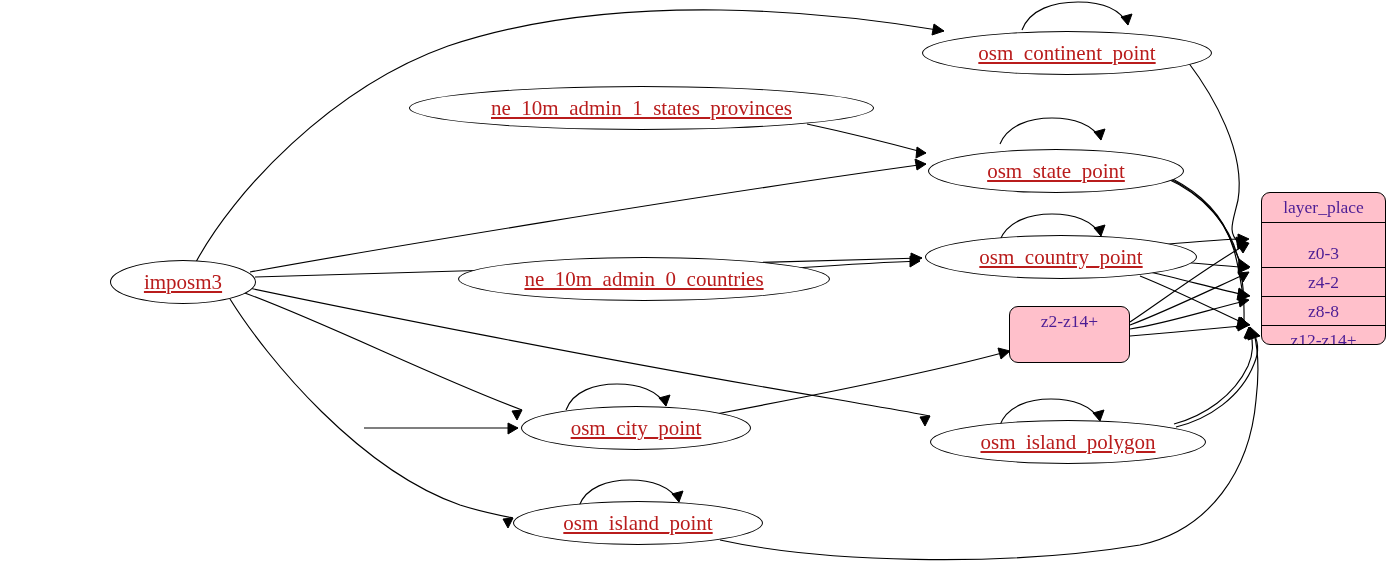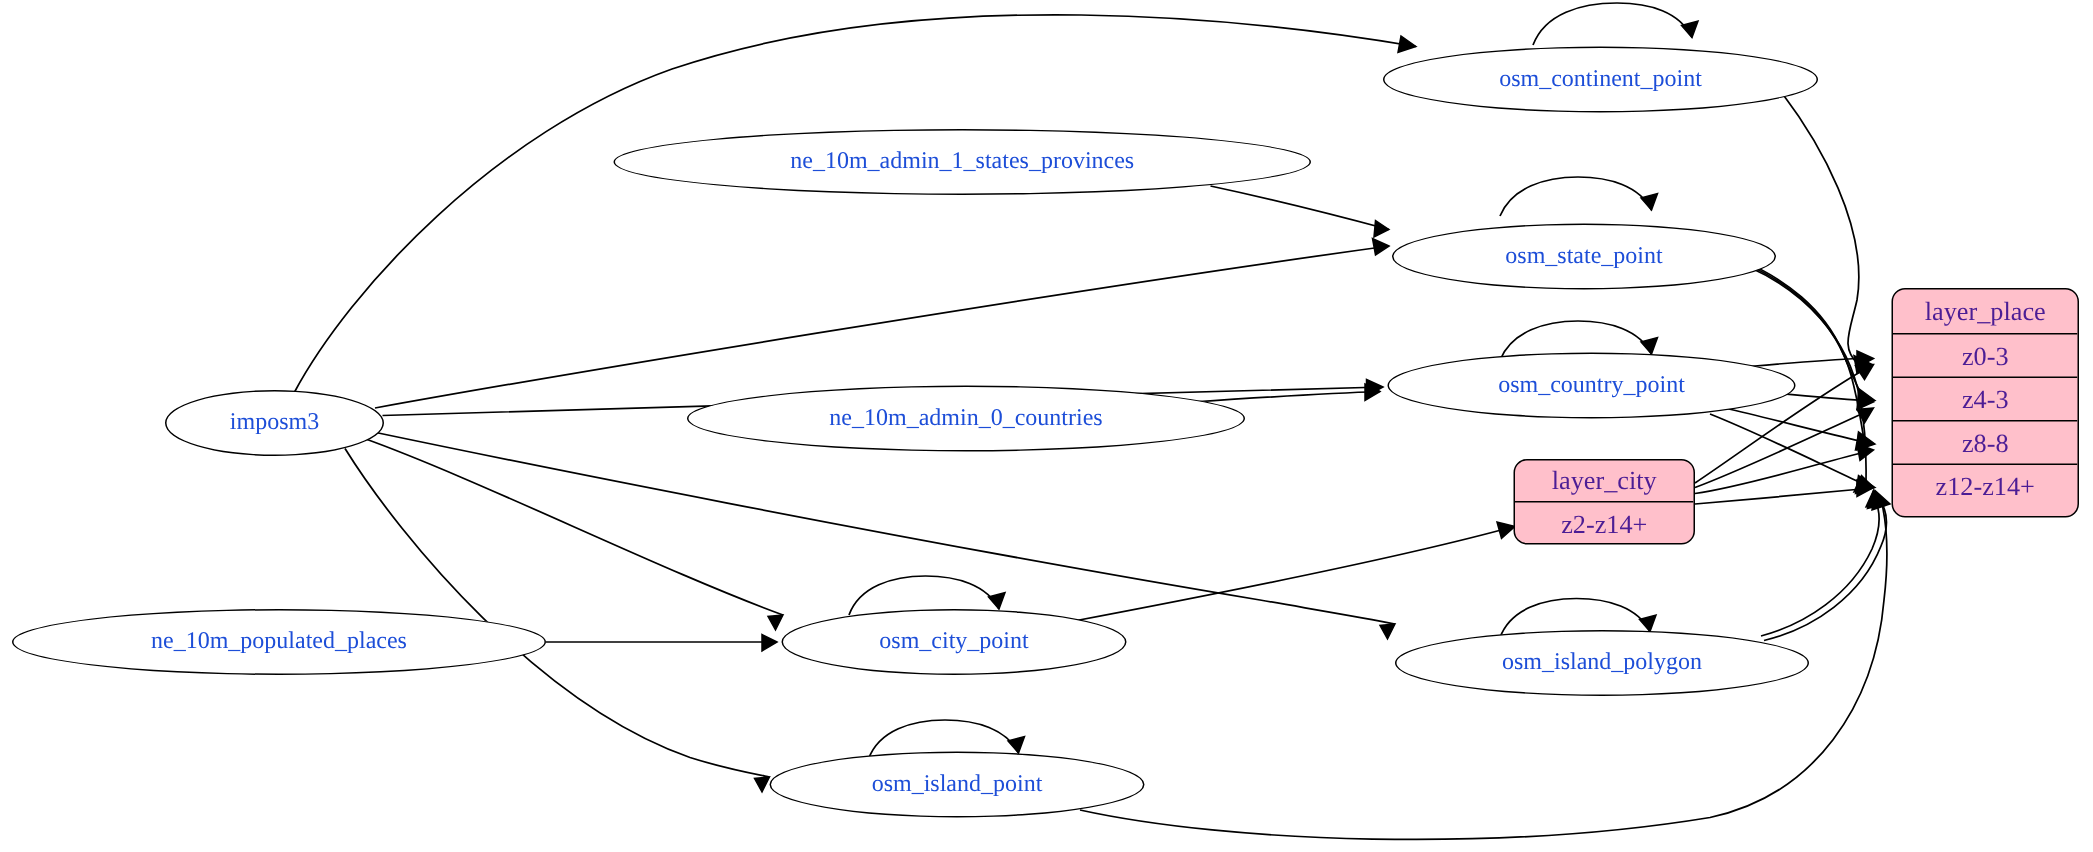--- a/index.html
+++ b/index.html
@@ -6,21 +6,21 @@
   #canvas{position:relative;width:1395px;height:568px;background:#ffffff;
           font-family:"Liberation Serif","DejaVu Serif",serif;overflow:hidden;}
   svg.edges{position:absolute;left:0;top:0;width:1395px;height:568px;}
   svg.edges path{fill:none;stroke:#000000;stroke-width:1.15;}
   svg.edges polygon{fill:#000000;stroke:#000000;stroke-width:1;}
 
   .node{position:absolute;}
   .ell{border:1.2px solid #000;border-radius:50%;background:#ffffff;
        display:flex;align-items:center;justify-content:center;
        box-sizing:border-box;}
-  .ell span{font-size:16px;color:#1d4ed8;white-space:nowrap;line-height:1;}
+  .ell span{font-size:21px;color:#b91c1c;white-space:nowrap;line-height:1;text-decoration:underline;}
 
   .rec{border:1.2px solid #000;border-radius:9px;background:#FFC0CB;
        box-sizing:border-box;overflow:hidden;}
   .rec .row{display:flex;align-items:center;justify-content:center;
             color:#4c1d95;font-size:17.5px;box-sizing:border-box;
             border-bottom:1.2px solid #000;white-space:nowrap;}
   .rec .row:last-child{border-bottom:none;}
 </style>
 </head>
 <body>
@@ -168,23 +168,20 @@
     <g>
       <path d="M720,540 C820,562 1000,568 1140,545 C1210,530 1250,470 1256,400 C1260,366 1257,345 1254,333"></path>
       <polygon points="1250,327 1248,340 1260,336"></polygon>
     </g>
   </svg>
 
   <div class="node ell" style="left:110px;top:260px;width:146px;height:44px;">
     <span>imposm3</span>
   </div>
 
-  <div class="node ell" style="left:8px;top:406px;width:356px;height:44px;">
-    <span>ne_10m_populated_places</span>
-  </div>
 
   <div class="node ell" style="left:409px;top:86px;width:465px;height:44px;">
     <span>ne_10m_admin_1_states_provinces</span>
   </div>
 
   <div class="node ell" style="left:458px;top:257px;width:372px;height:44px;">
     <span>ne_10m_admin_0_countries</span>
   </div>
 
   <div class="node ell" style="left:922px;top:31px;width:290px;height:44px;">
@@ -205,25 +202,24 @@
 
   <div class="node ell" style="left:513px;top:501px;width:250px;height:44px;">
     <span>osm_island_point</span>
   </div>
 
   <div class="node ell" style="left:930px;top:420px;width:276px;height:44px;">
     <span>osm_island_polygon</span>
   </div>
 
   <div class="node rec" style="left:1009px;top:306px;width:121px;height:57px;">
-    <div class="row" style="height:28px;">layer_city</div>
     <div class="row" style="height:29px;">z2-z14+</div>
   </div>
 
   <div class="node rec" style="left:1261px;top:192px;width:125px;height:153px;">
     <div class="row" style="height:30px;">layer_place</div>
-    <div class="row" style="height:29px;">z0-3</div>
-    <div class="row" style="height:29px;">z4-3</div>
+    <div class="row" style="height:29px;margin-top:16px;">z0-3</div>
+    <div class="row" style="height:29px;">z4-2</div>
     <div class="row" style="height:29px;">z8-8</div>
     <div class="row" style="height:29px;">z12-z14+</div>
   </div>
 
 </div>
 
 </body></html>

